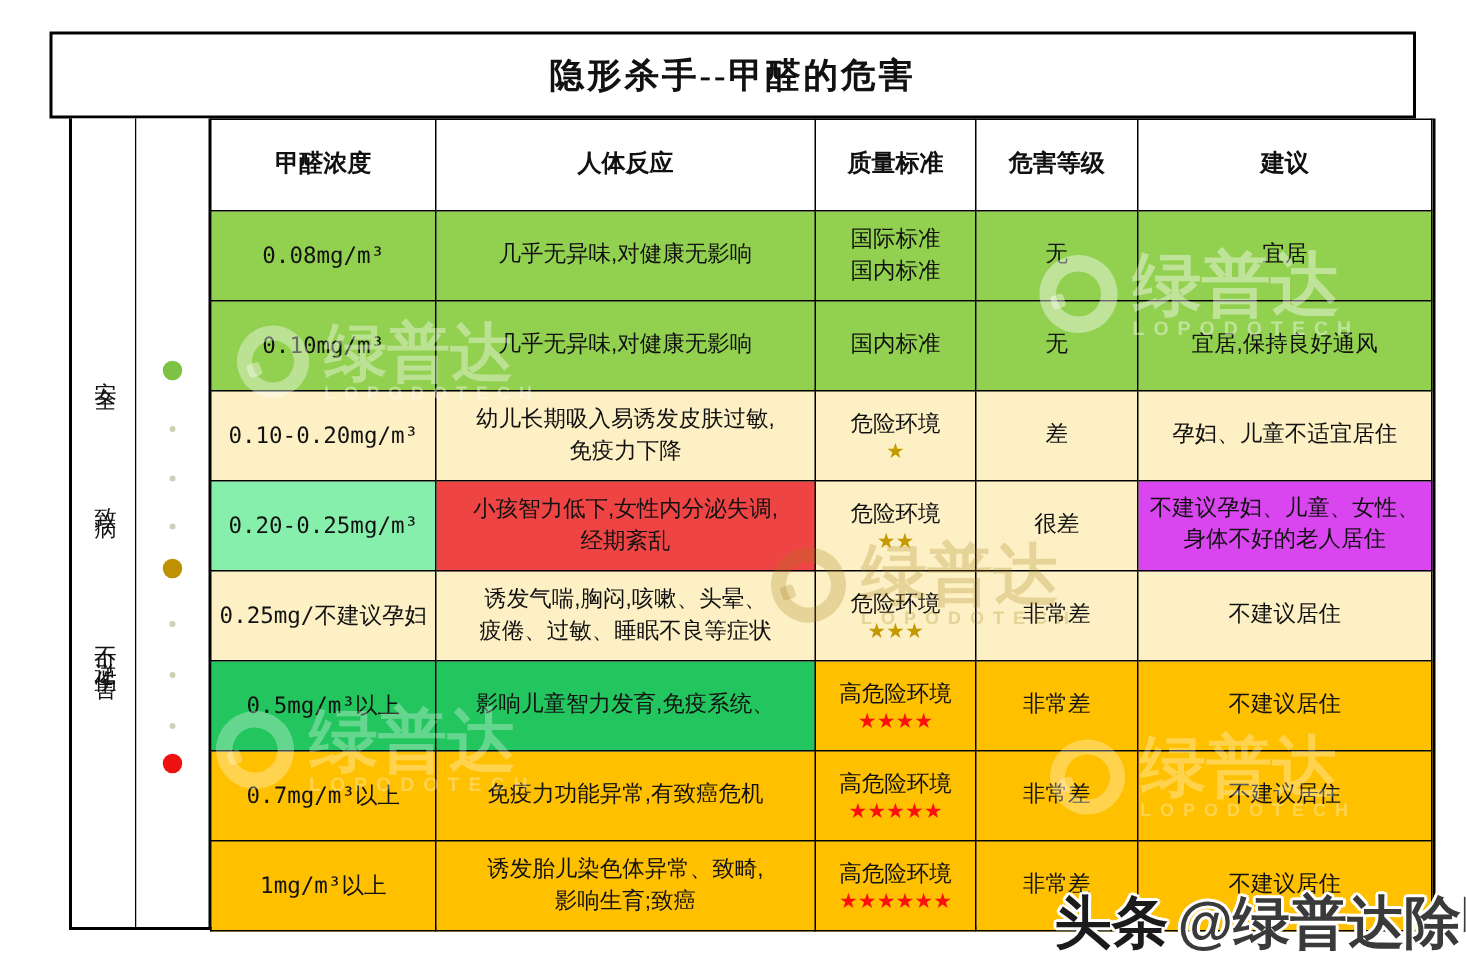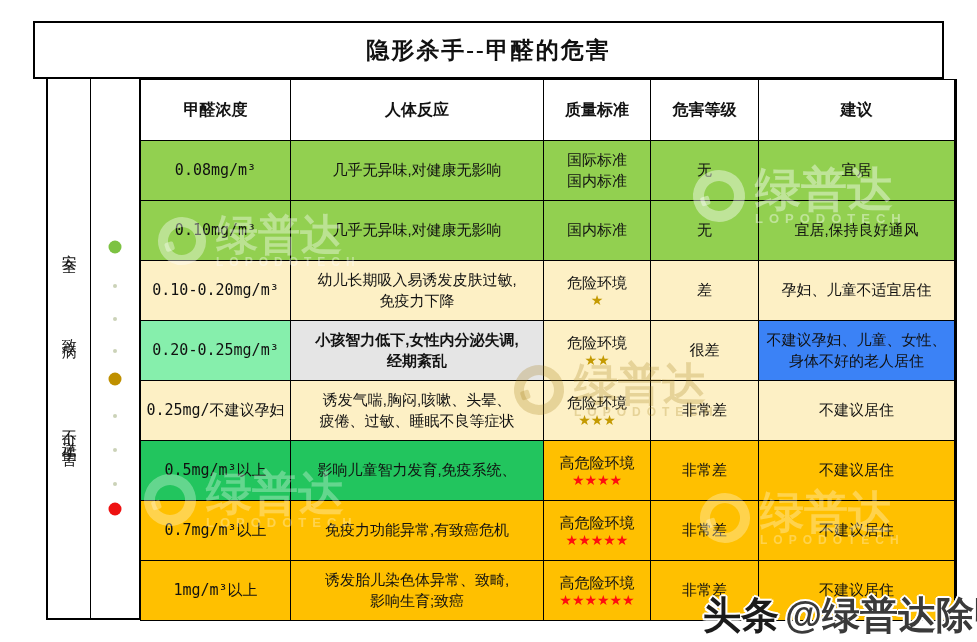--- a/index.html
+++ b/index.html
@@ -115,25 +115,25 @@
           <tr>
             <td class="cell-concentration" style="background: rgb(253, 240, 197);">0.10-0.20mg/m³</td>
             <td style="background: rgb(253, 240, 197);">幼儿长期吸入易诱发皮肤过敏,
 免疫力下降</td>
             <td style="background: rgb(253, 240, 197);"><div>危险环境</div><div class="stars" style="color: rgb(196, 154, 2);">★</div></td>
             <td style="background: rgb(253, 240, 197);">差</td>
             <td style="background: rgb(253, 240, 197);">孕妇、儿童不适宜居住</td>
           </tr>
           <tr>
             <td class="cell-concentration" style="background: #86efac;">0.20-0.25mg/m³</td>
-            <td style="background: #e5e5e5; font-weight: bold;">小孩智力低下,女性内分泌失调,
+            <td style="background: #ef4444;">小孩智力低下,女性内分泌失调,
 经期紊乱</td>
             <td style="background: rgb(253, 240, 197);"><div>危险环境</div><div class="stars" style="color: rgb(196, 154, 2);">★★</div></td>
             <td style="background: rgb(253, 240, 197);">很差</td>
-            <td style="background: #3b82f6;">不建议孕妇、儿童、女性、
+            <td style="background: #d946ef; font-family: Liberation Mono, monospace;">不建议孕妇、儿童、女性、
 身体不好的老人居住</td>
           </tr>
           <tr>
             <td class="cell-concentration" style="background: rgb(253, 240, 197);">0.25mg/不建议孕妇</td>
             <td style="background: rgb(253, 240, 197);">诱发气喘,胸闷,咳嗽、头晕、
 疲倦、过敏、睡眠不良等症状</td>
             <td style="background: rgb(253, 240, 197);"><div>危险环境</div><div class="stars" style="color: rgb(196, 154, 2);">★★★</div></td>
             <td style="background: rgb(253, 240, 197);">非常差</td>
             <td style="background: rgb(253, 240, 197);">不建议居住</td>
           </tr>

